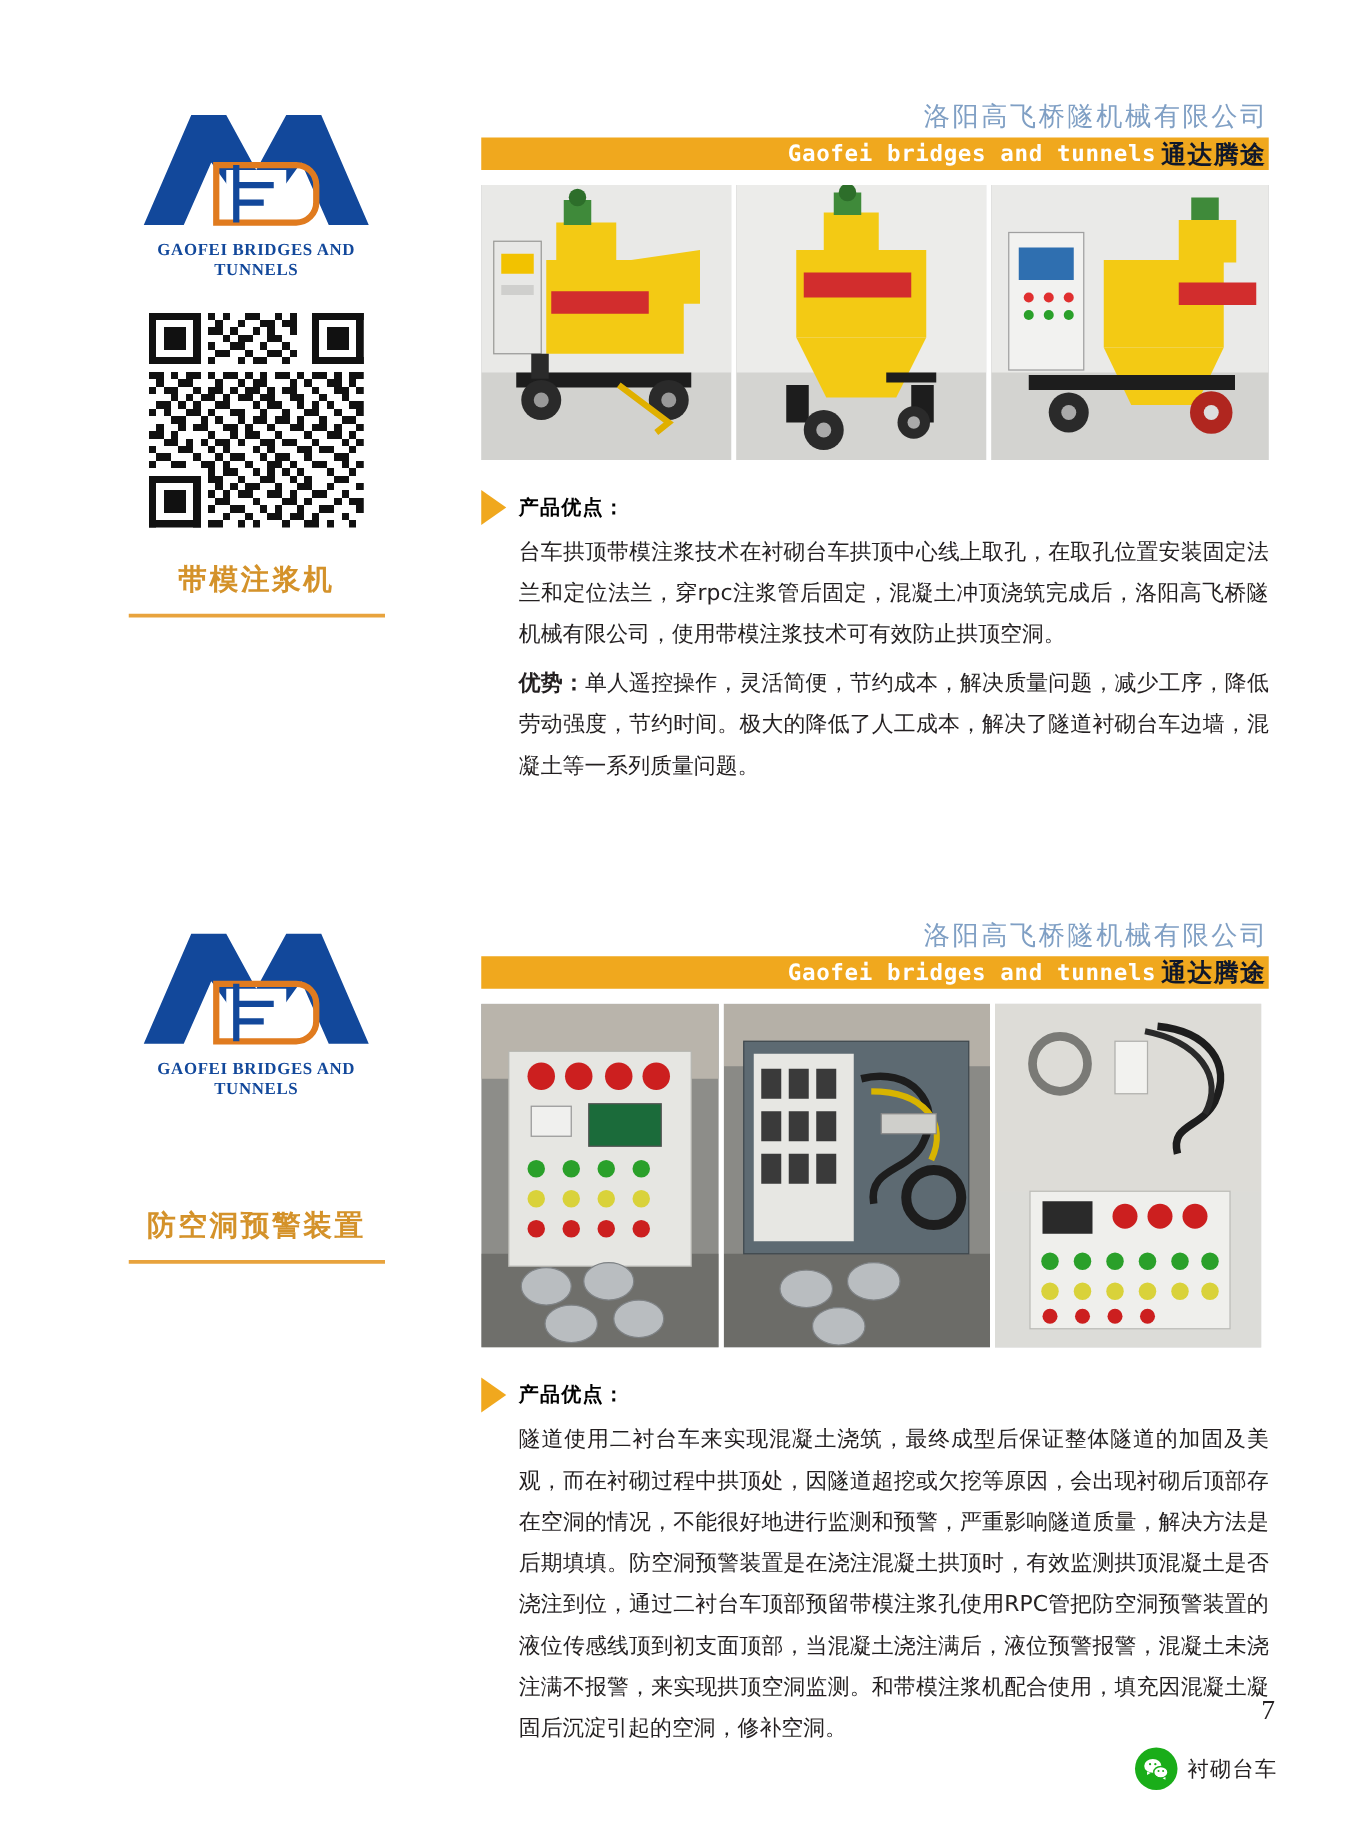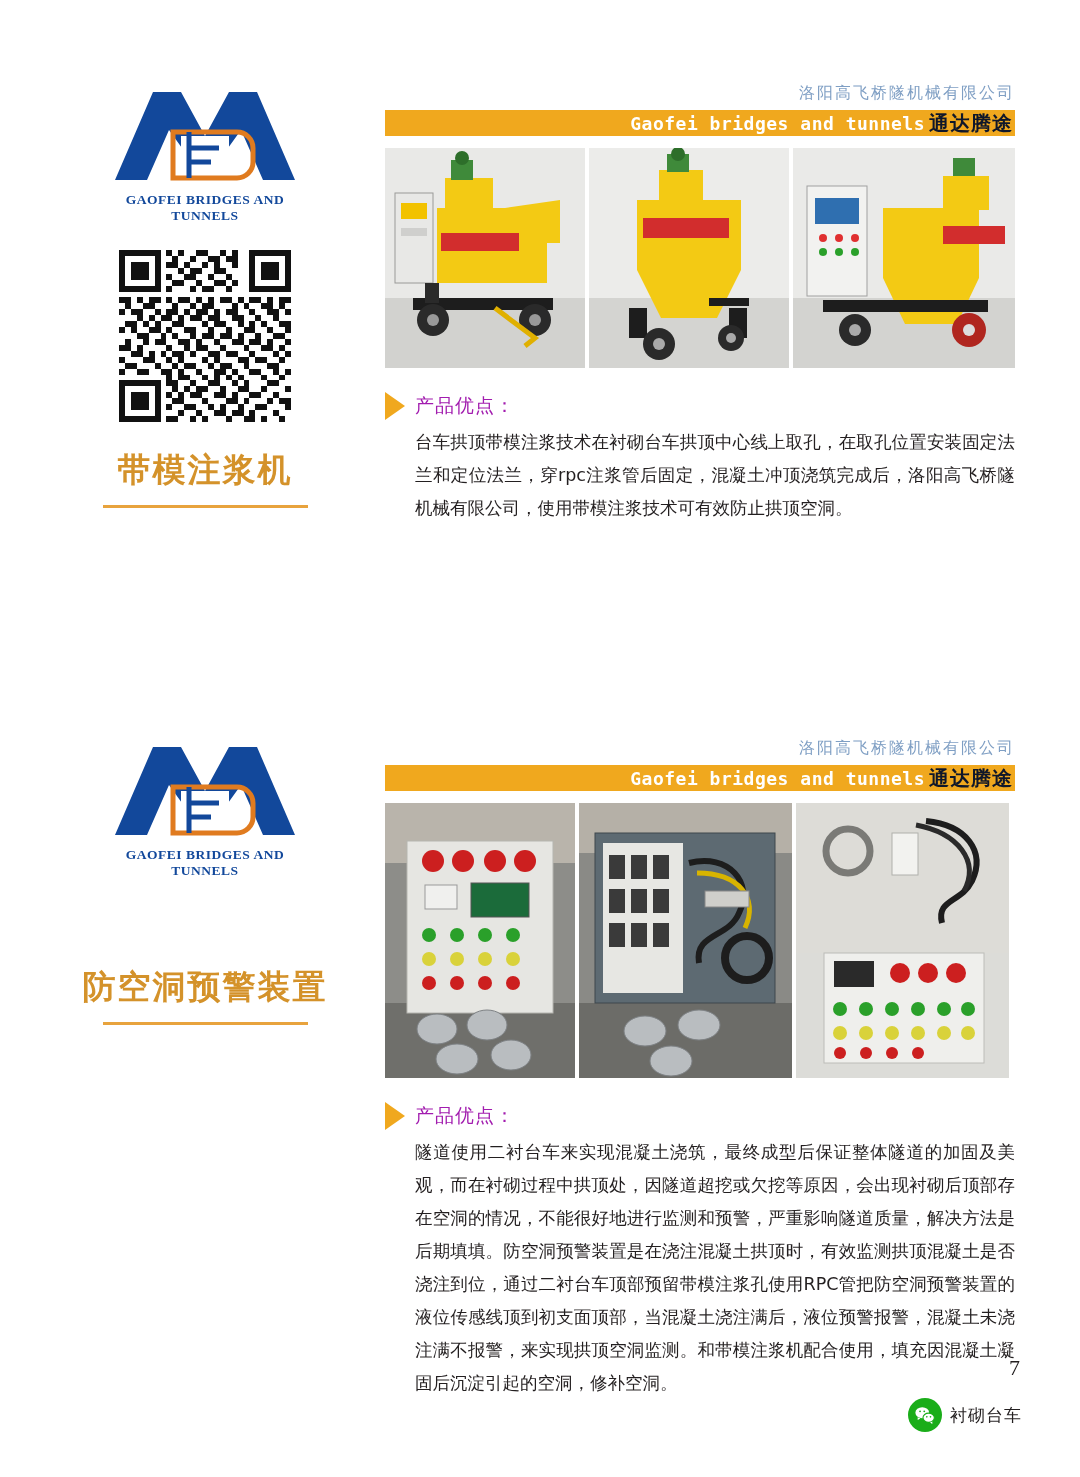--- a/index.html
+++ b/index.html
@@ -23,31 +23,31 @@
   .logo{width:220px;margin:0 auto;position:relative;}
   .logo svg{display:block;}
   .logo-text{
     font-family:"Liberation Serif","DejaVu Serif",serif;
     font-weight:bold;font-size:13.5px;letter-spacing:.5px;
     color:#12489b;margin-top:2px;
   }
   .qr{width:172px;height:172px;margin:26px auto 0;position:relative;background:#fff;}
   .cat-title{
     margin-top:26px;
-    font-size:33px;font-weight:bold;color:#d4922a;letter-spacing:2px;
+    font-size:23px;font-weight:bold;color:#d4922a;letter-spacing:2px;
     font-family:"DejaVu Sans","Liberation Sans",sans-serif;
   }
   .cat-rule{width:205px;height:3px;background:#e8a33d;margin:12px auto 0;}
 
   
   .right-col{position:absolute;left:385px;top:0;width:630px;}
 
   .brand{position:relative;height:62px;}
   .brand-cn{
-    text-align:right;font-size:16px;color:#7f9fc4;letter-spacing:2px;
+    text-align:right;font-size:21px;color:#7f9fc4;letter-spacing:2px;
     font-family:"DejaVu Sans","Liberation Sans",sans-serif;
     line-height:26px;
   }
   .brand-bar{
     position:relative;margin-top:4px;height:26px;background:#f0a81e;
     display:flex;align-items:center;justify-content:flex-end;
   }
   .brand-en{
     color:#ffffff;font-weight:bold;font-size:18px;letter-spacing:.5px;
     font-family:"DejaVu Sans Mono","Liberation Mono",monospace;
@@ -68,21 +68,21 @@
 
   .photos2{display:flex;gap:4px;margin-top:6px;}
   .p2a{width:190px;height:275px;}
   .p2b{width:213px;height:275px;}
   .p2c{width:213px;height:275px;}
 
   
   .points{margin-top:24px;position:relative;}
   .pt-head{display:flex;align-items:center;gap:10px;}
   .tri{width:0;height:0;border-left:20px solid #f0a81e;border-top:14px solid transparent;border-bottom:14px solid transparent;}
-  .pt-title{font-size:19px;font-weight:normal;color:#a21caf;letter-spacing:1px;
+  .pt-title{font-size:16px;font-weight:bold;color:#000000;letter-spacing:1px;
     font-family:"DejaVu Sans","Liberation Sans",sans-serif;}
   .para{
     font-size:17.5px;line-height:33px;color:#231f20;text-align:justify;
     margin-left:30px;margin-top:6px;
     font-family:"DejaVu Sans","Liberation Sans",sans-serif;
   }
   .para b{font-weight:bold;}
 
   
   .page-num{
@@ -437,20 +437,21 @@
           </svg>
         </div>
       </div>
 
       <div class="points">
         <div class="pt-head">
           <span class="tri"></span>
           <span class="pt-title">产品优点：</span>
         </div>
         <div class="para">台车拱顶带模注浆技术在衬砌台车拱顶中心线上取孔，在取孔位置安装固定法兰和定位法兰，穿rpc注浆管后固定，混凝土冲顶浇筑完成后，洛阳高飞桥隧机械有限公司，使用带模注浆技术可有效防止拱顶空洞。</div>
+        <div class="para"><b>优势：</b><span>单人遥控操作，灵活简便，节约成本，解决质量问题，减少工序，降低劳动强度，节约时间。极大的降低了人工成本，解决了隧道衬砌台车边墙，混凝土等一系列质量问题。</span></div>
       </div>
     </div>
   </div>
 
   <div class="section" id="section-2">
 
     <div class="left-col">
       <div class="logo">
         <svg width="220" height="110" viewBox="0 0 220 110">
           <path d="M20 100 L58 12 L86 12 L110 56 L134 12 L162 12 L200 100 L168 100 L146 50 L110 100 L74 50 L52 100 Z" fill="#12489b"></path>

